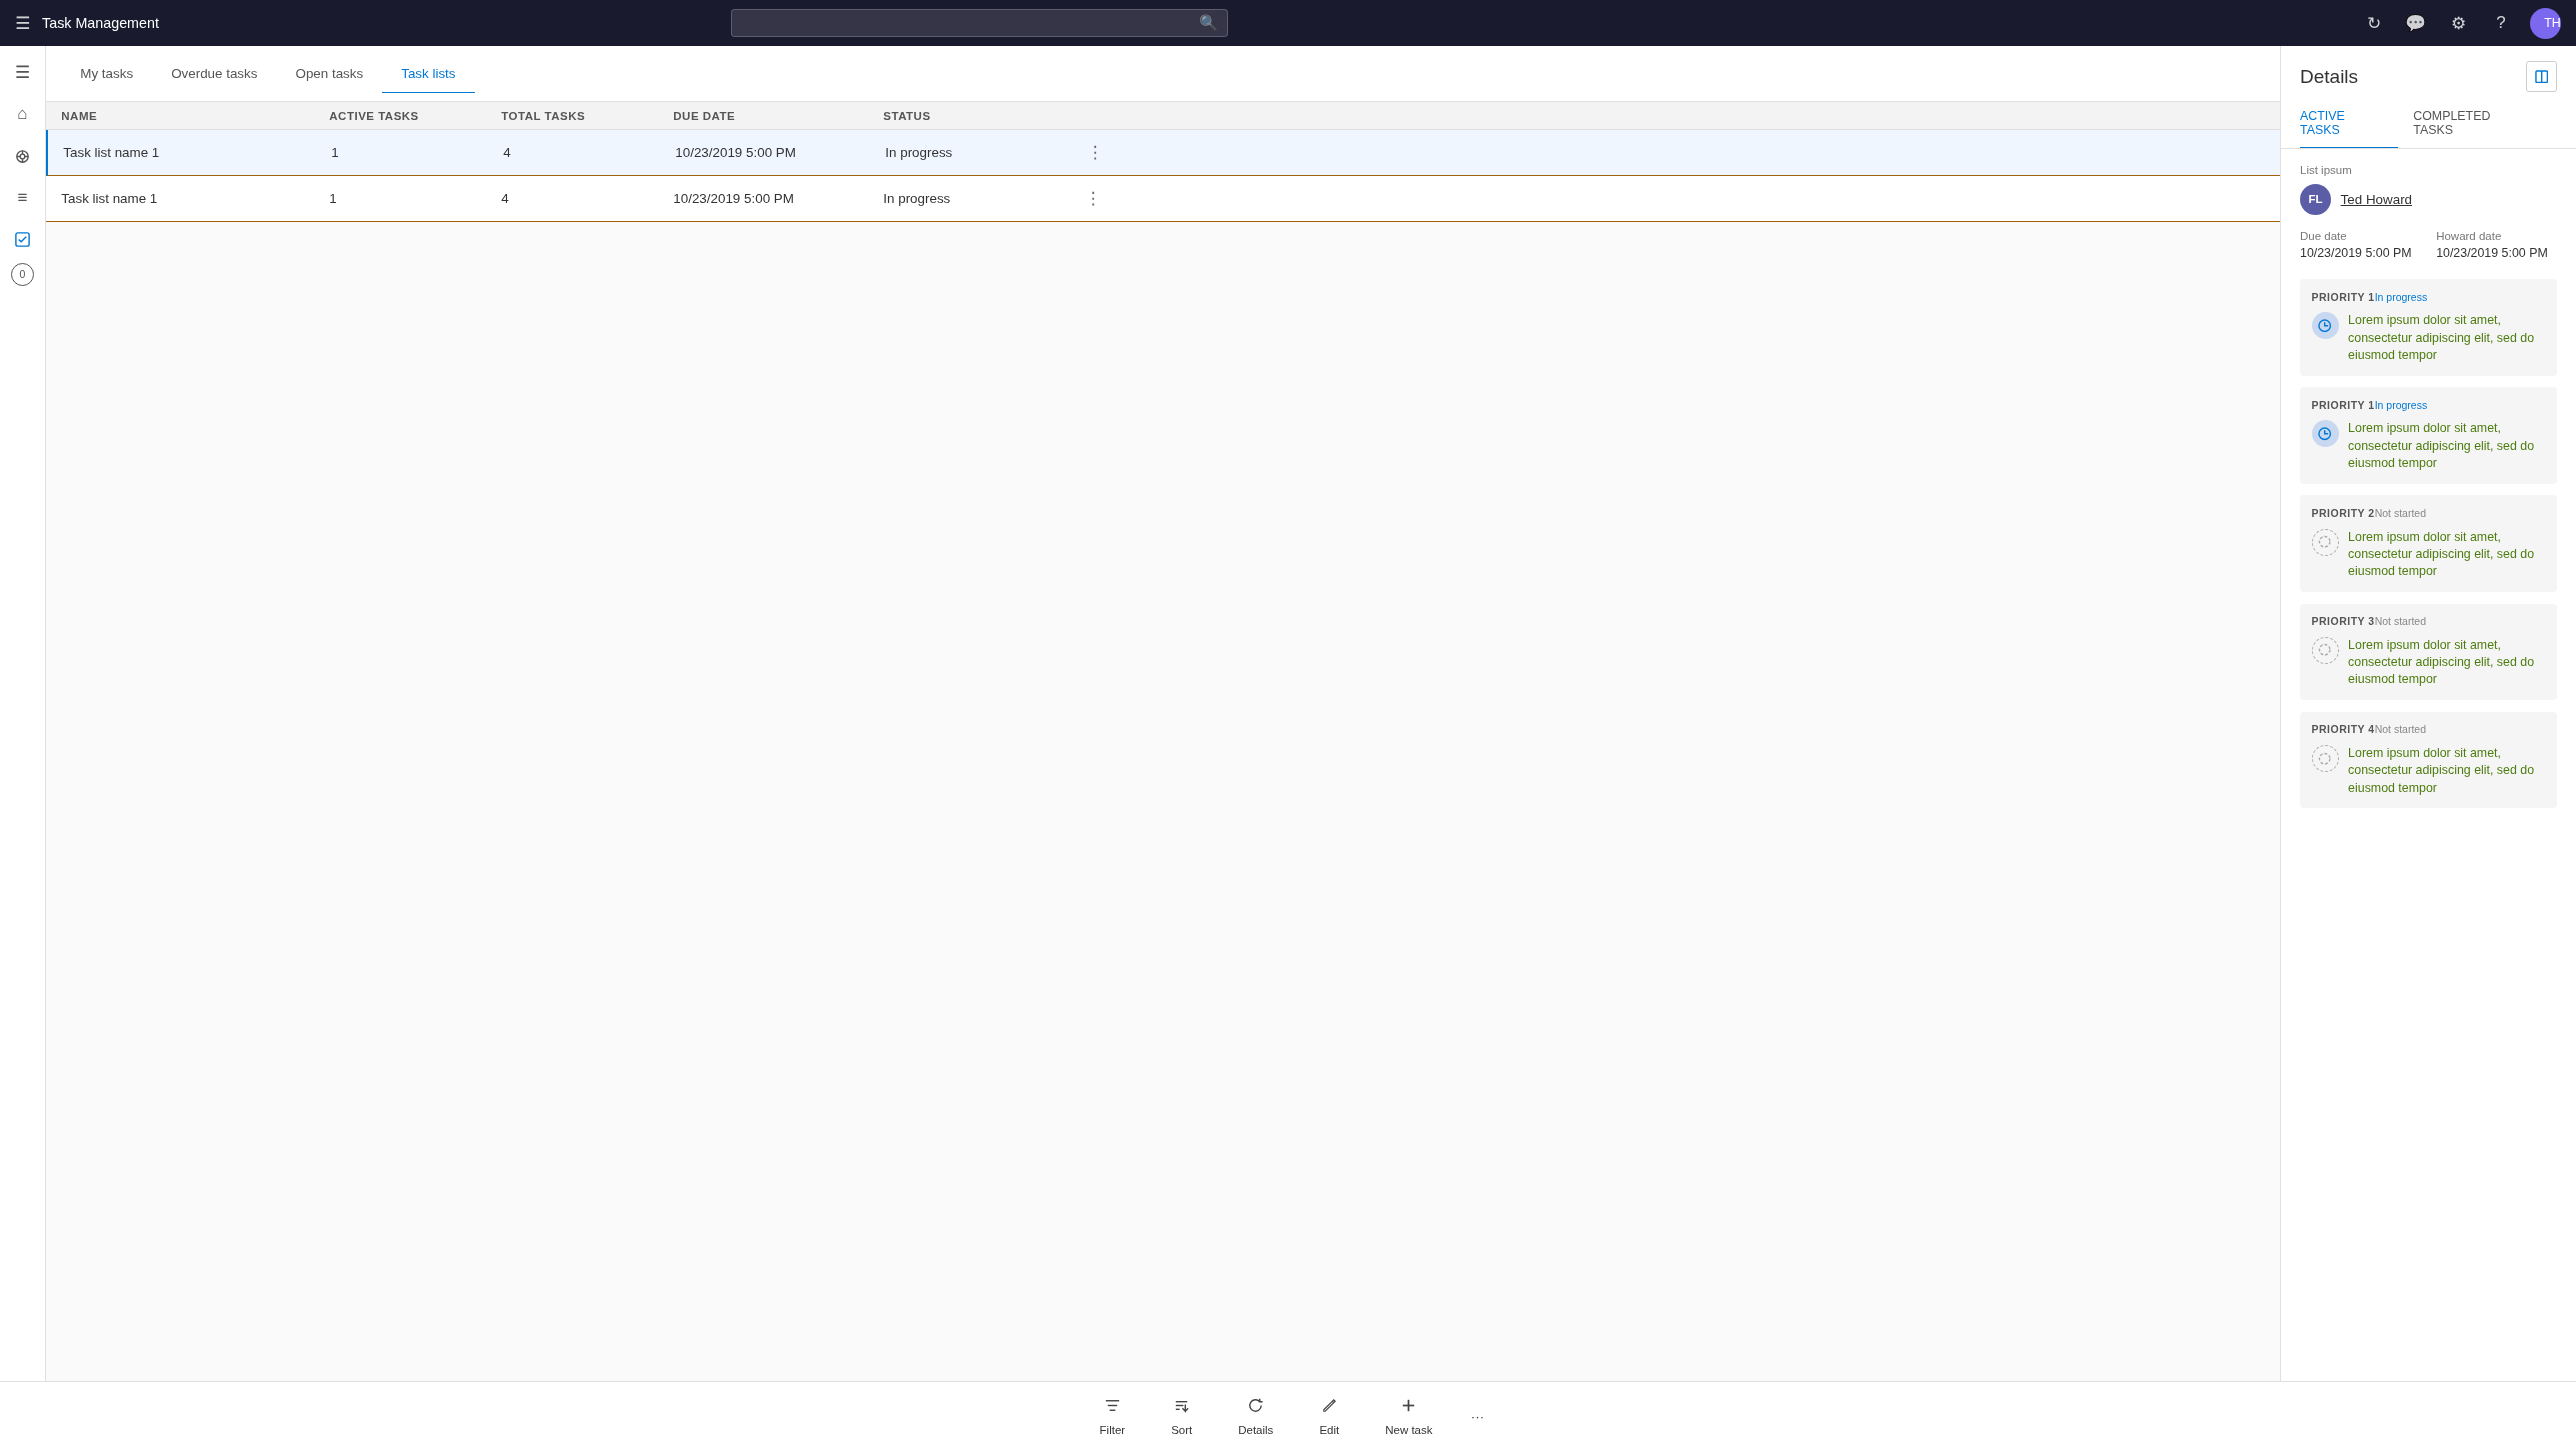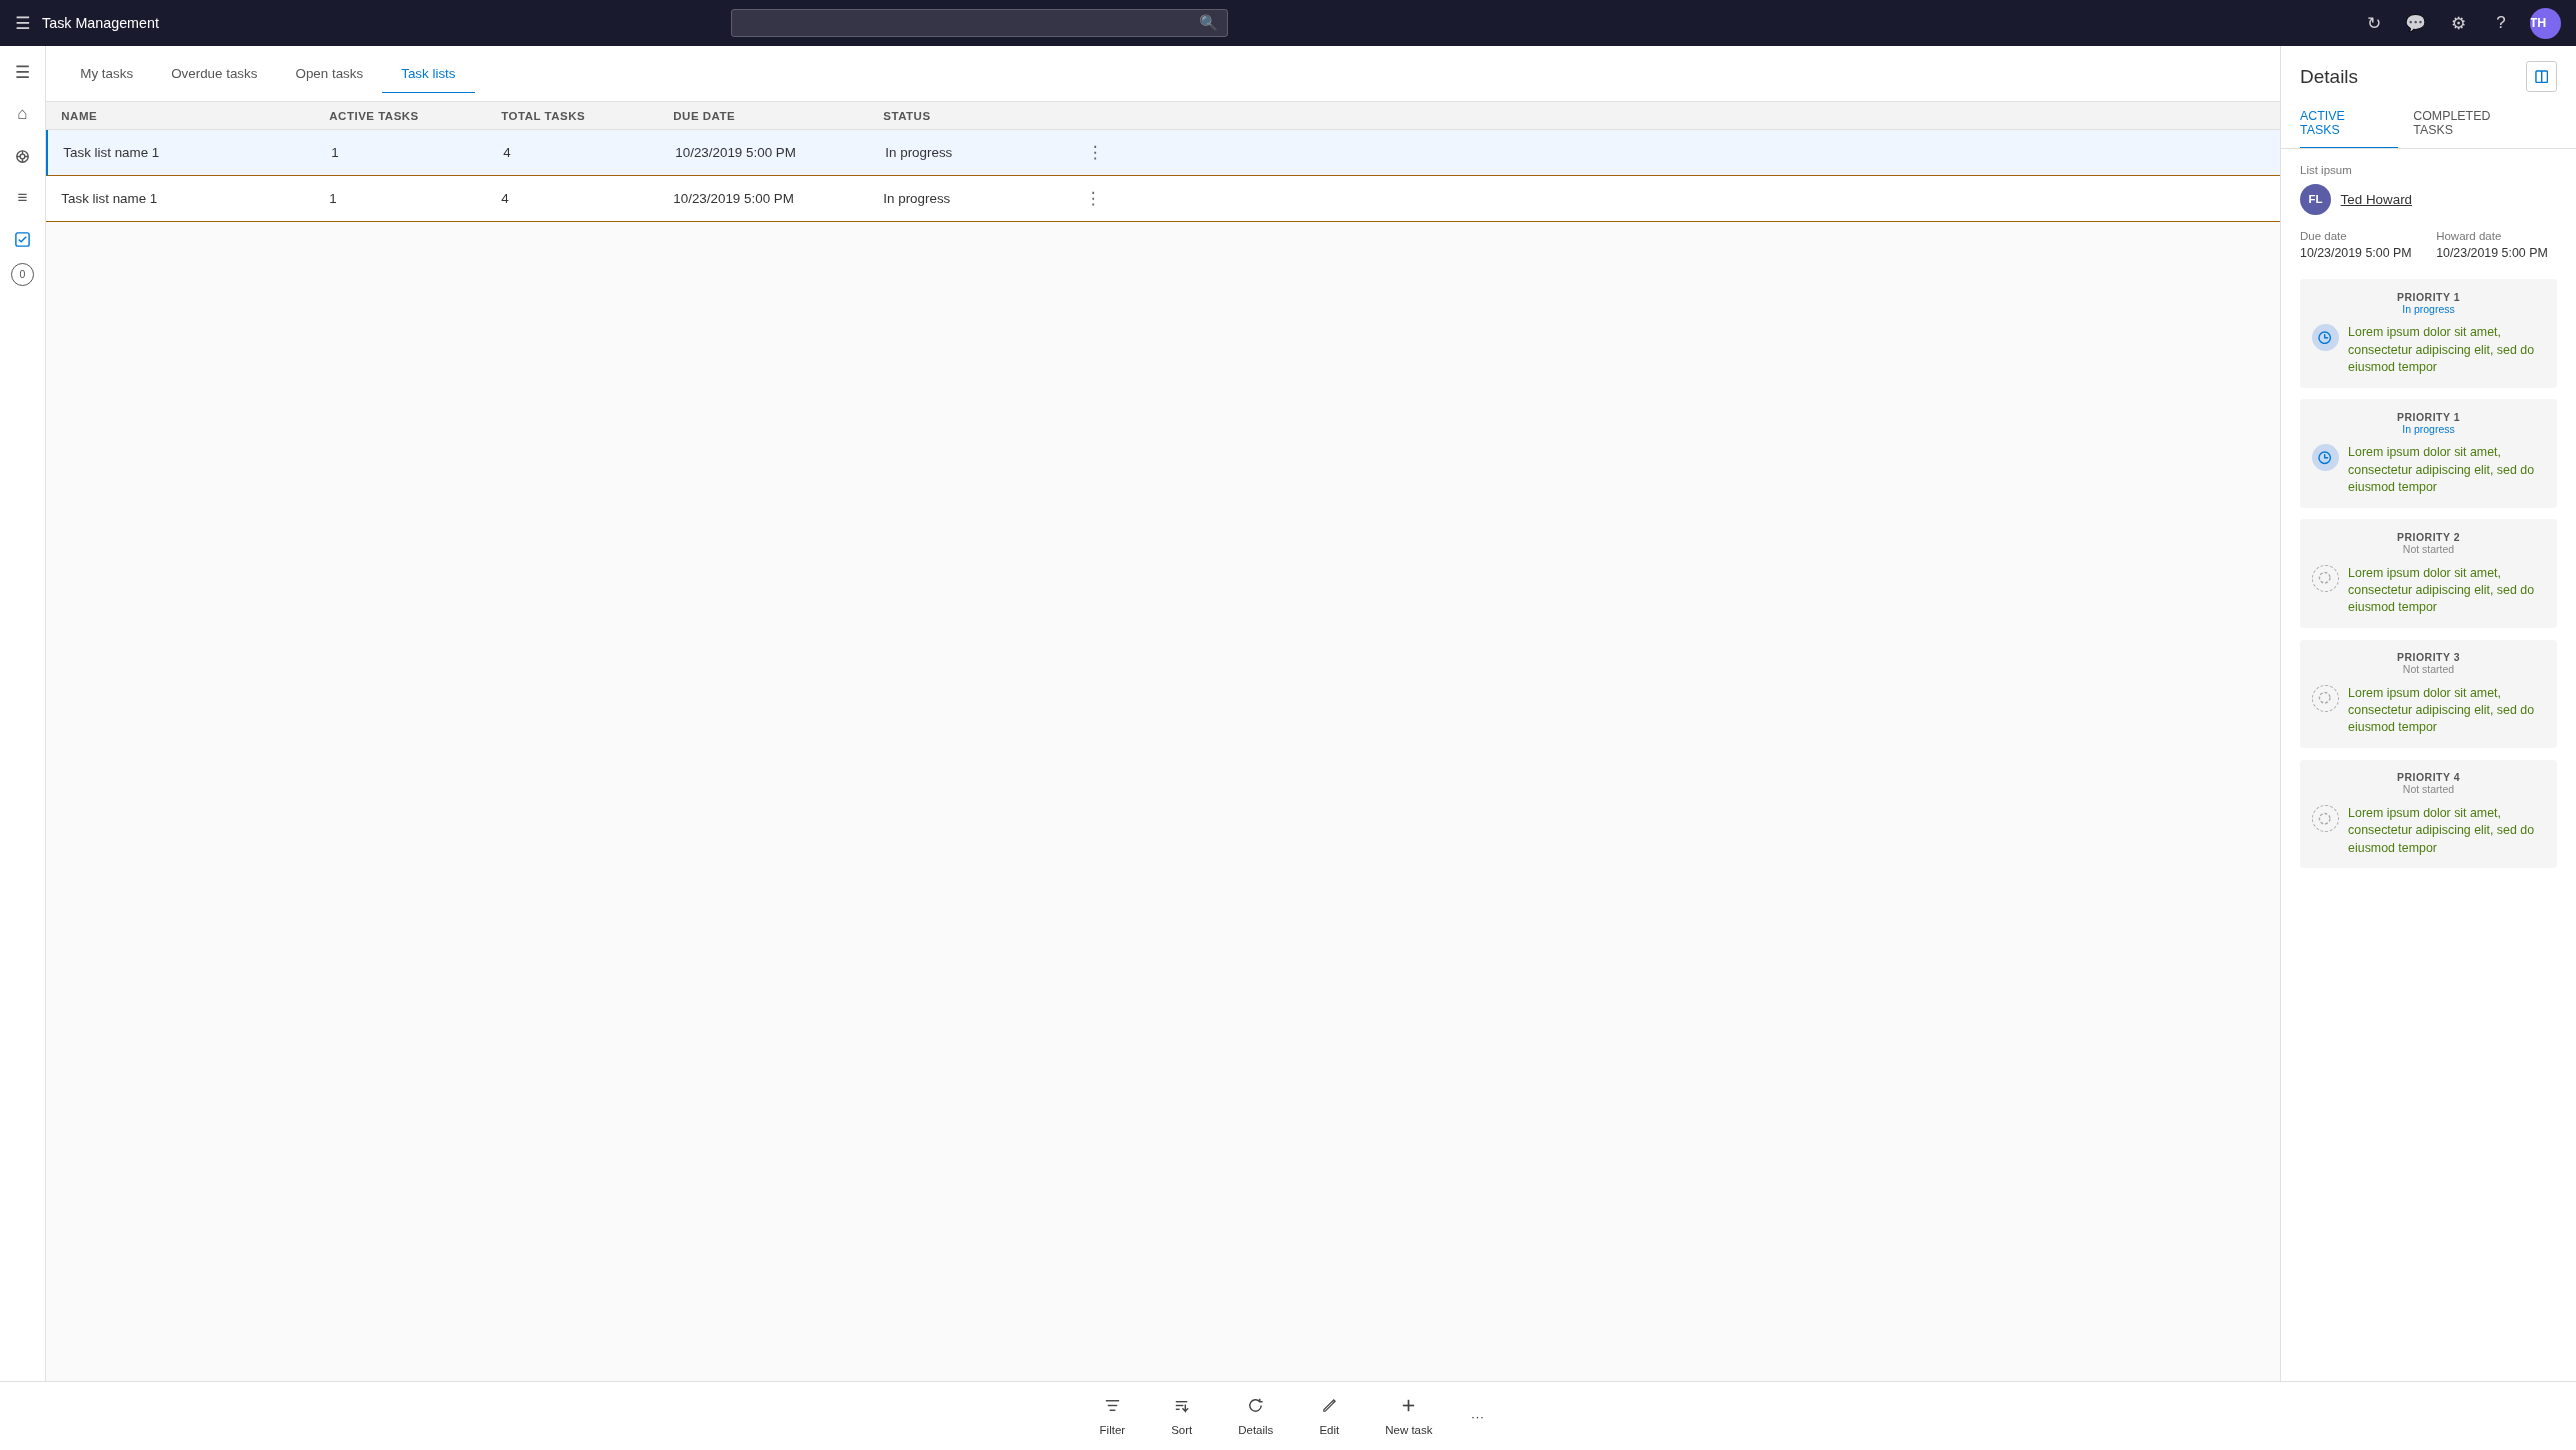--- a/index.html
+++ b/index.html
@@ -58,24 +58,24 @@
       align-items: center;
       justify-content: center;
     }
     .top-nav-avatar {
       width: 31px;
       height: 31px;
       border-radius: 50%;
       background: #7b68ee;
       display: flex;
       align-items: center;
-      justify-content: flex-start;
+      justify-content: flex-end;
       color: #fff;
       font-size: 12.4px;
-      font-weight: 700;
+      font-weight: 400;
       cursor: pointer;
       overflow: hidden;
     }
     .hamburger-icon { font-size: 17px; cursor: pointer; color: rgba(255,255,255,0.8); }
 
     
     .main-layout {
       display: flex;
       flex: 1;
       overflow: hidden;
@@ -279,24 +279,23 @@
     .date-value { font-size: 12.4px; color: #333; }
 
     .task-card {
       background: #f5f5f5;
       border-radius: 3.8px;
       padding: 11.5px;
       margin-bottom: 11.5px;
     }
     .task-card-header {
       display: flex;
-      justify-content: flex-end;
+      justify-content: flex-start;
       align-items: center;
       margin-bottom: 9.6px;
-      flex-direction: column;
     }
     .task-priority { font-size: 10.5px; font-weight: 600; color: #555; text-transform: uppercase; letter-spacing: 0.5px; }
     .task-status-badge { font-size: 10.5px; color: #555; }
     .task-status-badge.not-started { color: #888; }
     .task-status-badge.in-progress { color: #0078d4; }
     .task-card-content {
       display: flex;
       gap: 9.6px;
       align-items: flex-start;
     }

